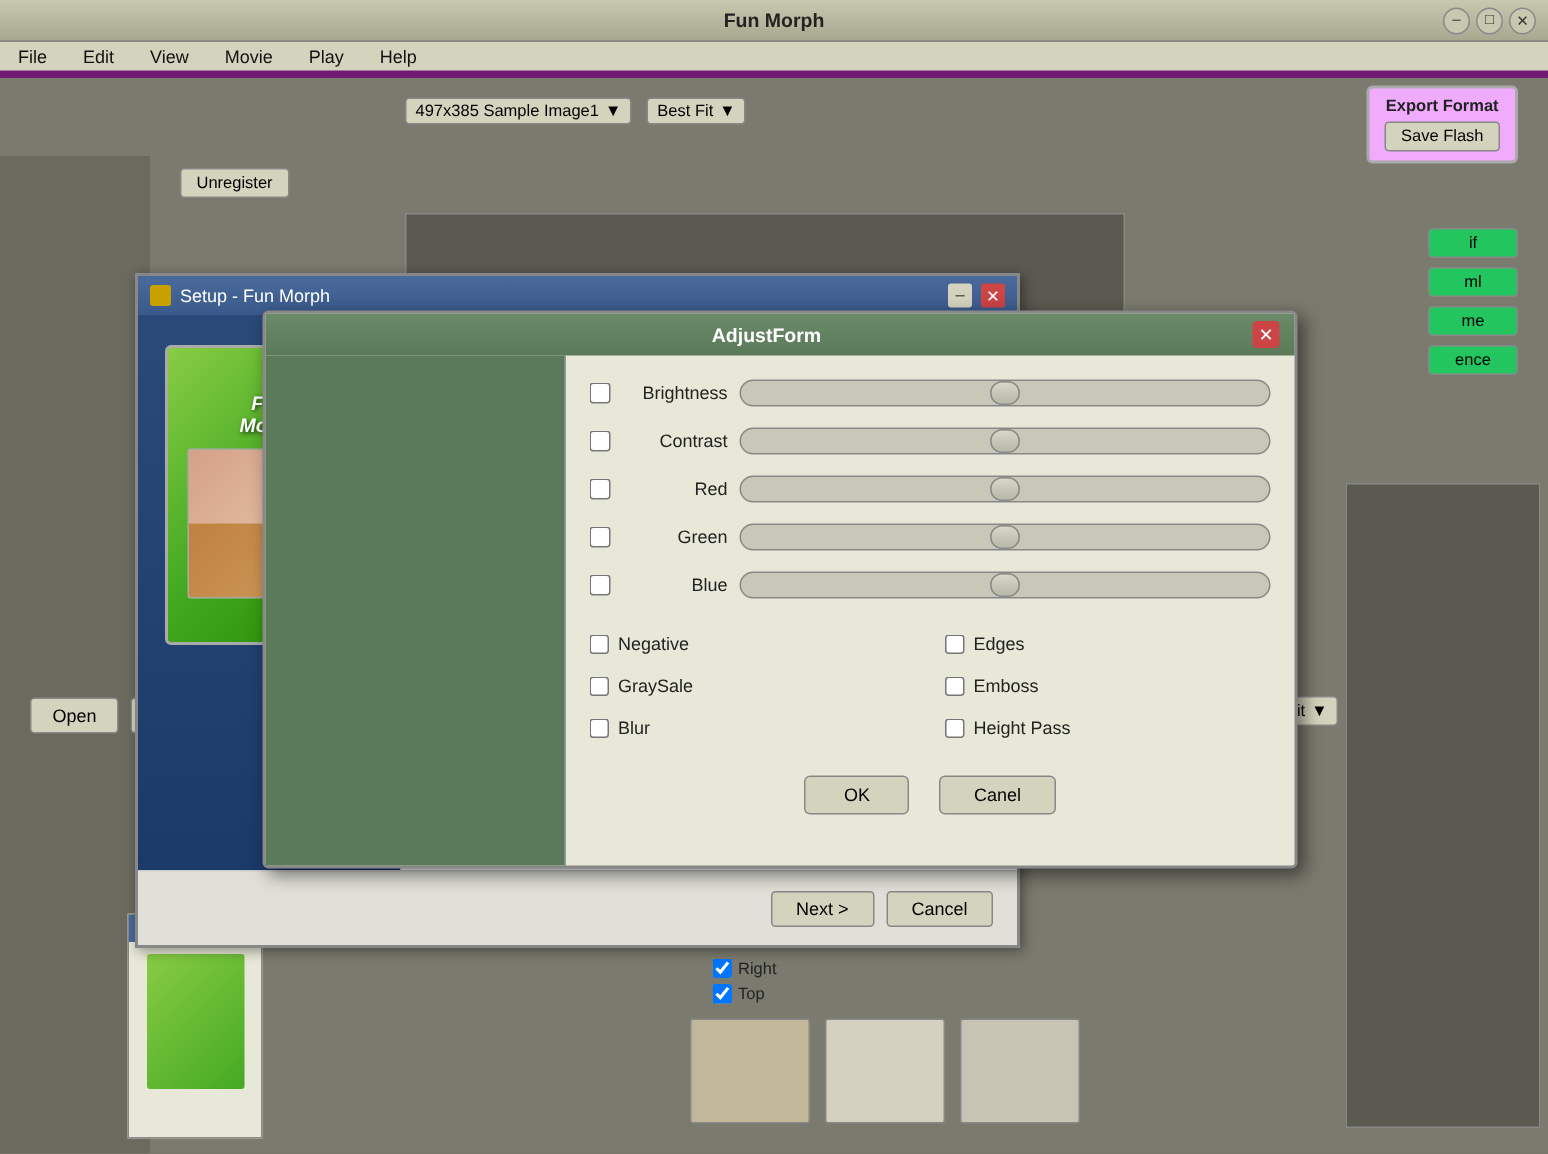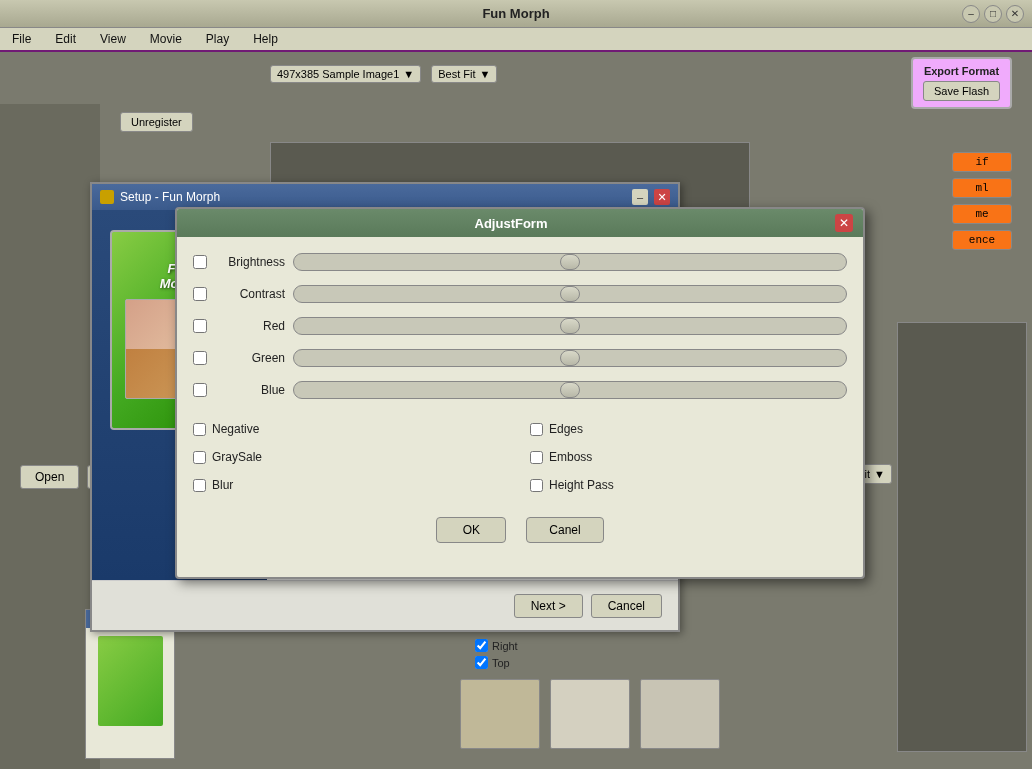--- a/index.html
+++ b/index.html
@@ -50,21 +50,21 @@
     }
 
     
     .menu-bar {
       width: 100%;
       height: 24px;
       background: #d4d4be;
       display: flex;
       align-items: center;
       padding: 0 8px;
-      border-bottom: 2px solid #701a75;
+      border-bottom: 5px solid #701a75;
       gap: 16px;
     }
     .menu-item {
       font-size: 12px;
       color: #111;
       cursor: pointer;
       padding: 2px 4px;
     }
 
     
@@ -120,28 +120,27 @@
     
     .right-panel {
       position: absolute;
       top: 100px;
       right: 20px;
       display: flex;
       flex-direction: column;
       gap: 6px;
     }
     .right-btn {
-      background: #f97316;
+      background: #22c55e;
       border: 1px solid #888;
       border-radius: 3px;
       padding: 3px 14px;
       font-size: 11px;
       cursor: pointer;
       min-width: 60px;
-      font-family: Liberation Mono, monospace;
     }
 
     
     .bottom-controls {
       position: absolute;
       bottom: 280px;
       left: 20px;
       display: flex;
       gap: 8px;
     }
@@ -321,21 +320,20 @@
       display: flex;
       align-items: center;
       justify-content: center;
       color: white;
       font-size: 12px;
       cursor: pointer;
     }
     .adjust-body {
       display: flex;
       height: calc(100% - 28px);
-      flex-direction: column;
     }
     .adjust-left {
       width: 200px;
       background: #5a7a5a;
       border-right: 1px solid #888;
     }
     .adjust-right {
       flex: 1;
       padding: 12px 16px;
       display: flex;

